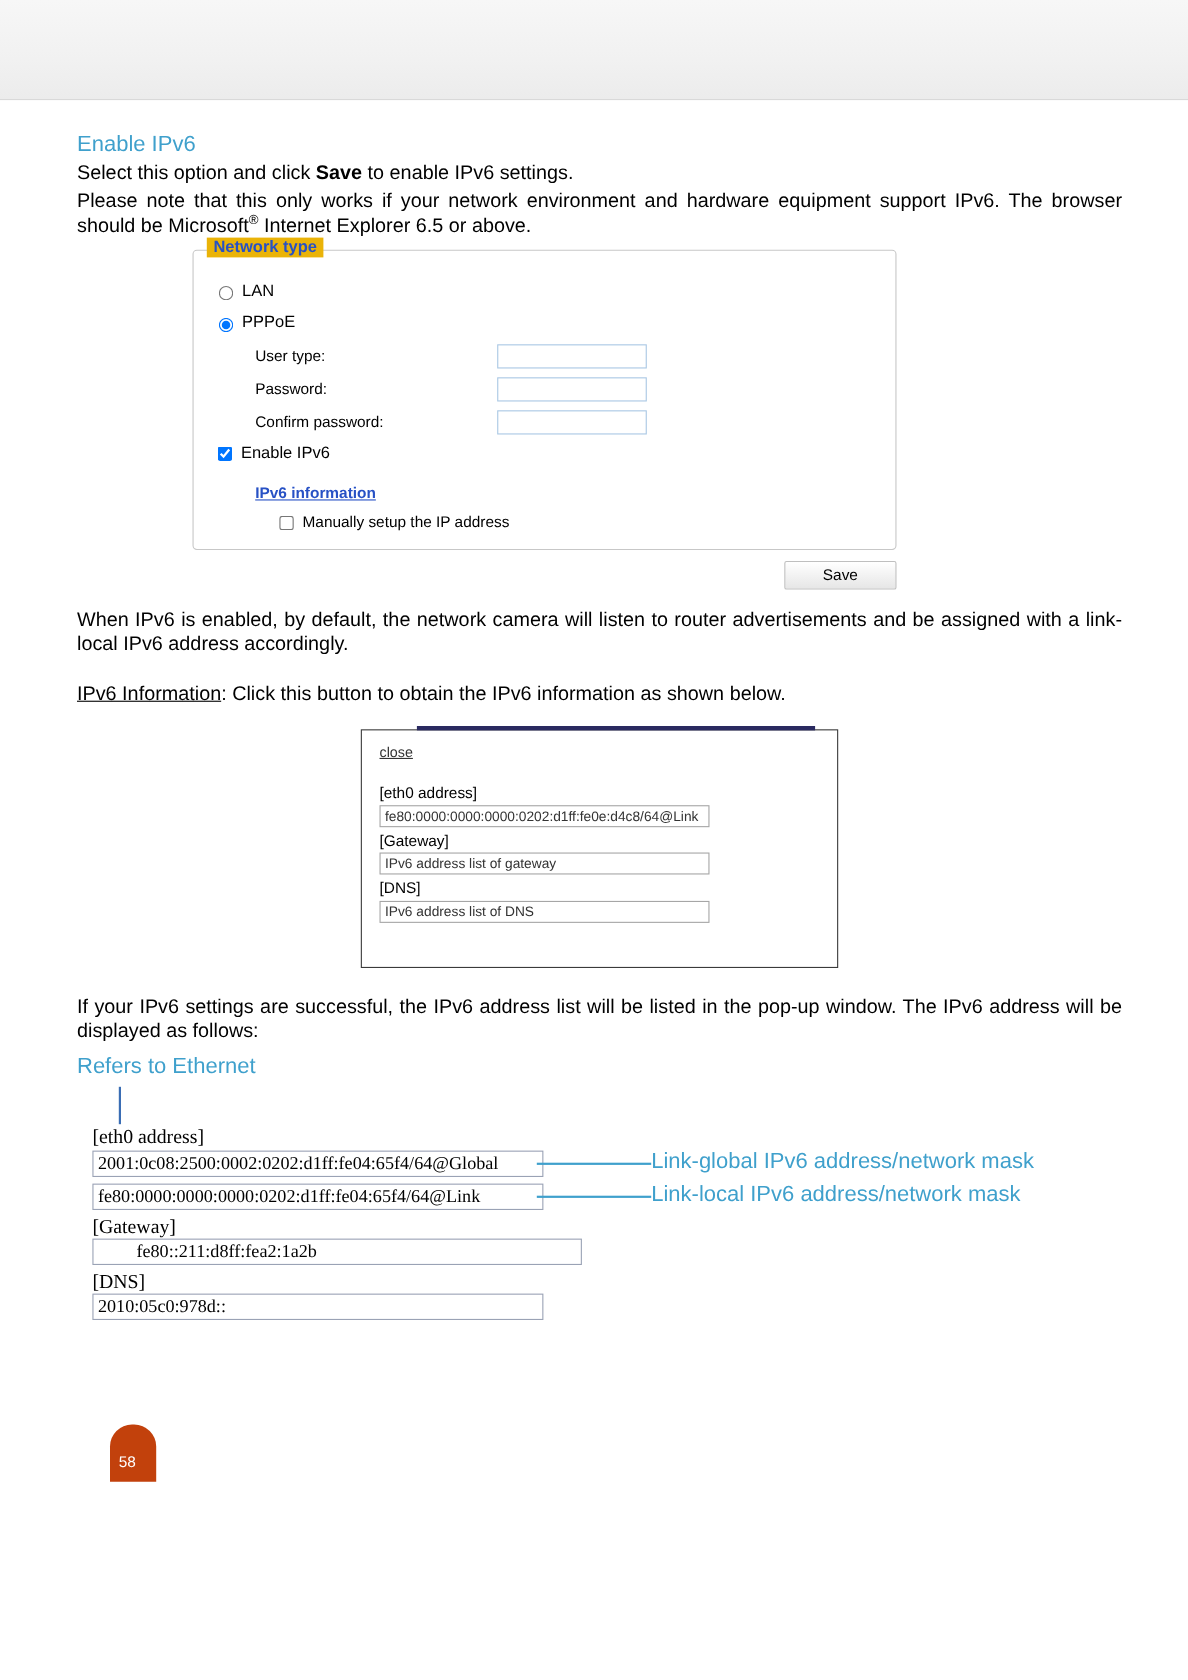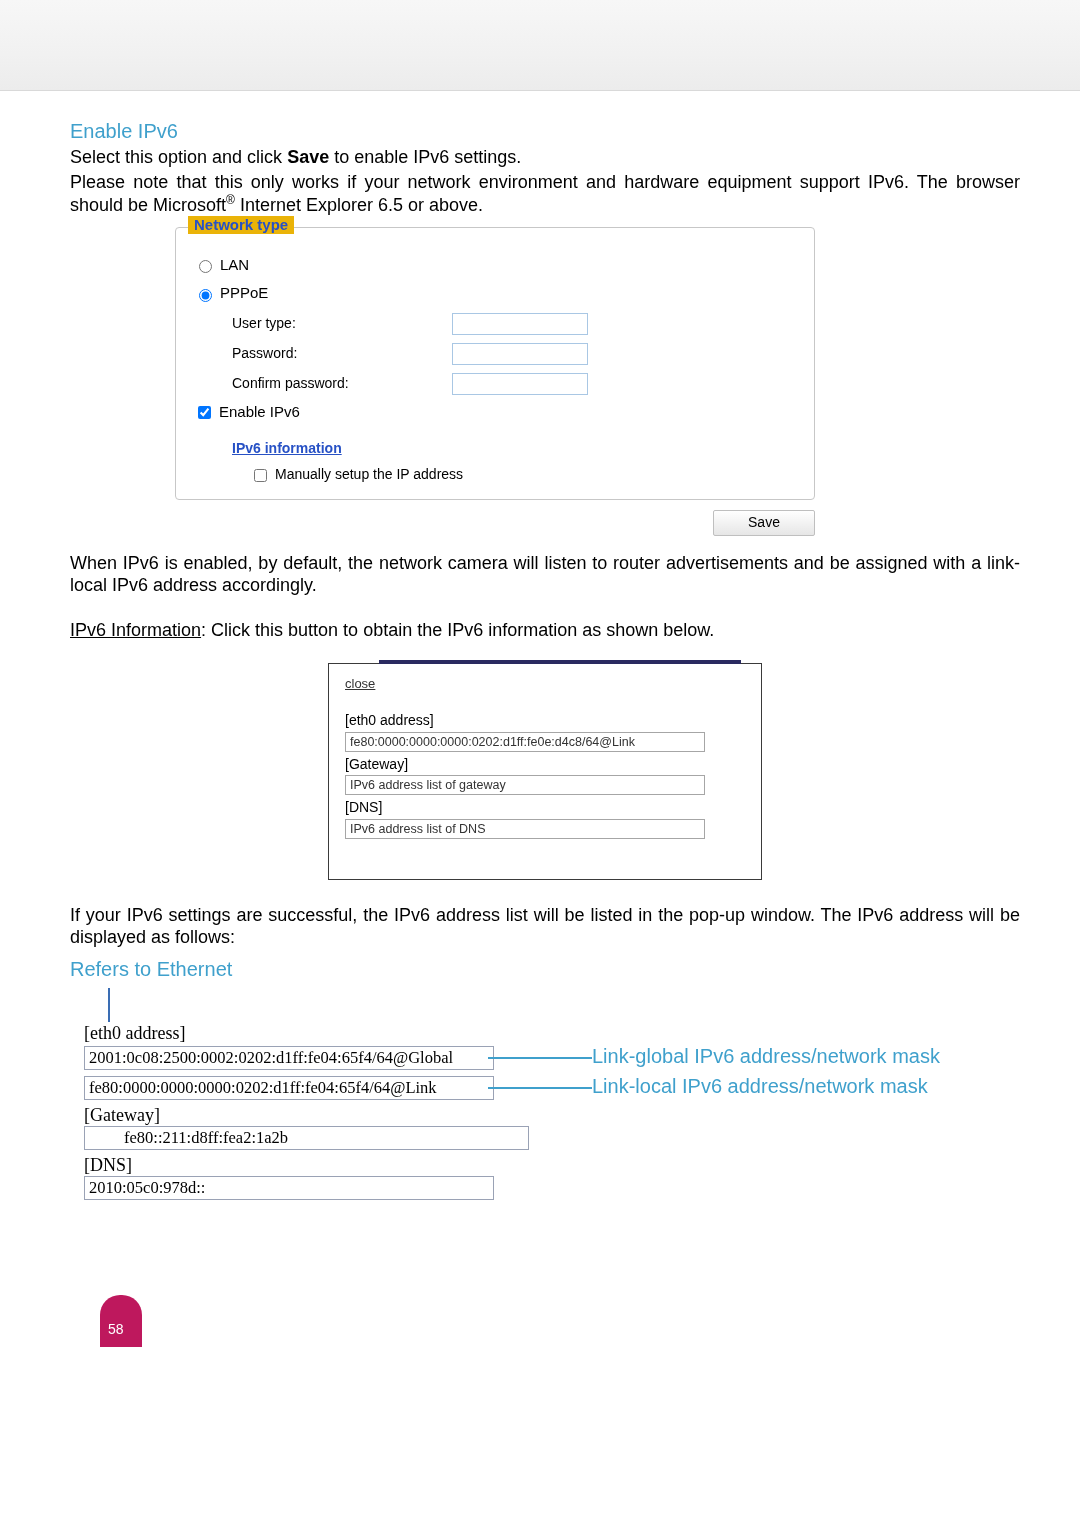--- a/index.html
+++ b/index.html
@@ -147,21 +147,21 @@
     font-size: 13px;
     color: #333;
     margin-bottom: 20px;
   }
   .popup .row-label {
     margin: 4px 0 2px 0;
   }
   .popup .row-box {
     border: 1px solid #a6a6a6;
     height: 20px;
-    width: 360px;
+    width: 300px;
     font-size: 12.5px;
     padding: 2px 4px;
     color: #333;
     box-sizing: border-box;
   }
   
   .refers-heading {
     color: #3fa0cc;
     font-size: 20px;
     margin: 8px 0 0 0;
@@ -209,21 +209,21 @@
     height:0;
     border-top:2px solid #3fa0cc;
   }
   
   .page-tab {
     position: absolute;
     left: 100px;
     bottom: 180px;
     width: 42px;
     height: 52px;
-    background: #be185d;
+    background: #c2410c;
     border-radius: 20px 20px 0 0;
     color: #ffffff;
     font-size: 14px;
     text-align: left;
     padding: 26px 0 0 8px;
     box-sizing: border-box;
   }
   
 </style>
 </head>

